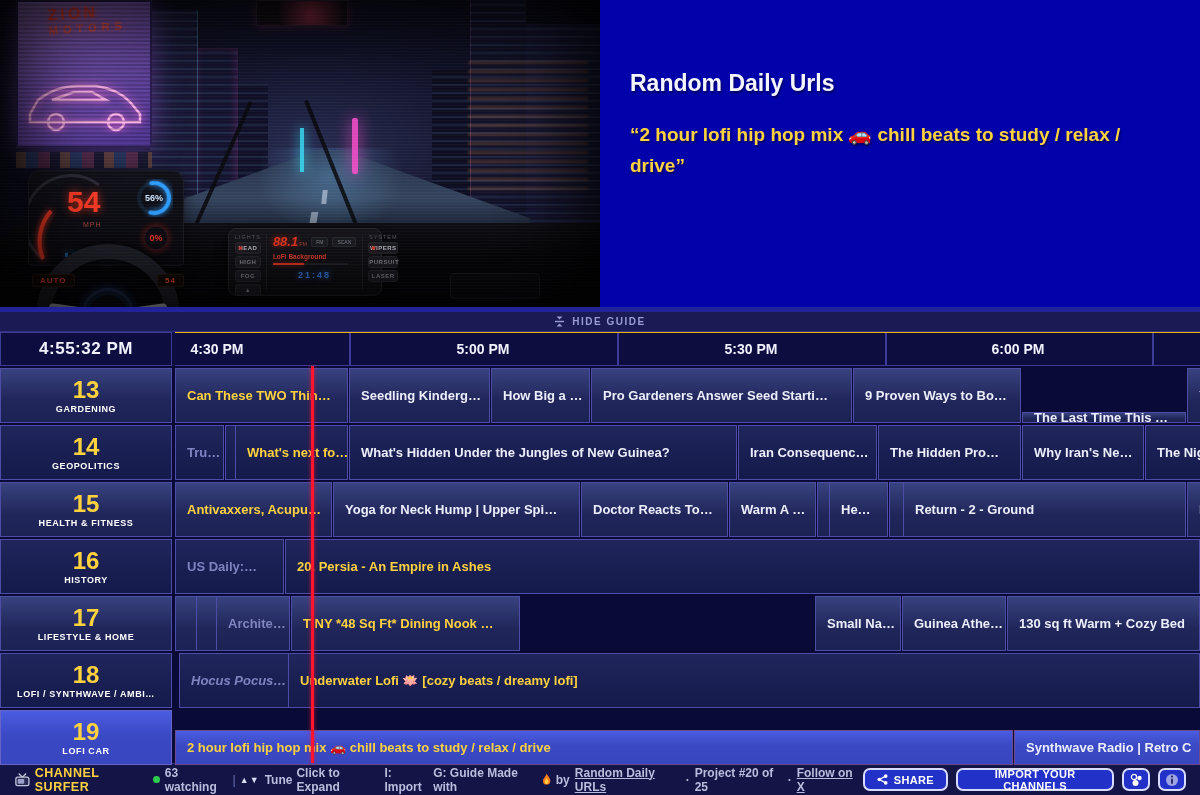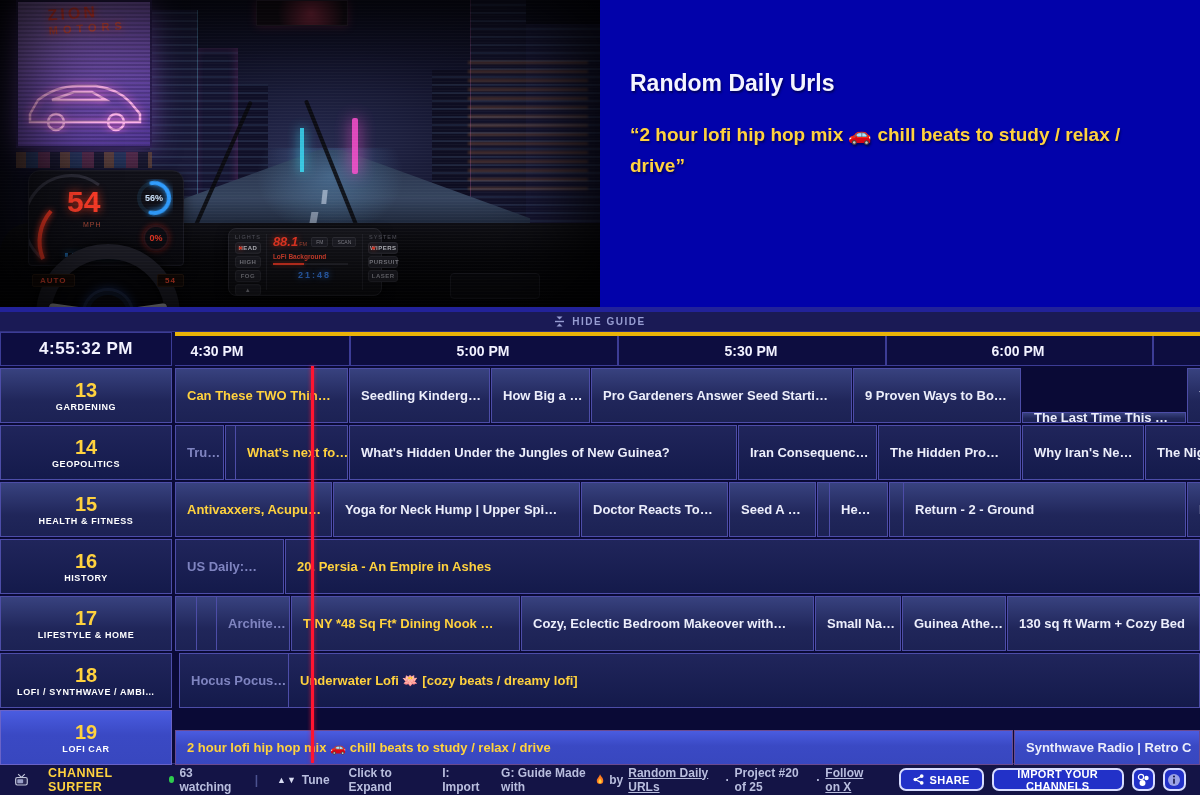--- a/index.html
+++ b/index.html
@@ -83,42 +83,42 @@
   .show-title { font-size:23px; font-weight:bold; color:#f4f4ff; text-shadow:1px 2px 2px rgba(0,0,0,.45); }
   .ep-title { margin-top:22px; font-size:19px; font-weight:bold; color:#ffd23e; line-height:1.65; max-width:545px; text-shadow:1px 2px 2px rgba(0,0,0,.4); }
   .meta { margin-top:24px; display:flex; align-items:baseline; gap:18px; font-size:13.5px; font-weight:bold; color:#f0f0fa; }
   .meta .year { color:#7d7dbe; font-style:italic; }
 
   
   .strip { height:5px; background:#22229a; }
   .hide-bar { height:20px; background:#1a1a55; border-bottom:1px solid #32327e; display:flex; align-items:center; justify-content:center; gap:7px; color:#979dd2; font-size:10px; font-weight:bold; letter-spacing:1.5px; }
   .time-bar { height:34px; display:flex; background:#0d0d40; }
   .clock-cell { width:172px; flex:none; border:1px solid #3c3c96; margin-right:3px; display:flex; align-items:center; justify-content:center; font-size:17px; font-weight:bold; color:#f2f2ff; letter-spacing:.5px; }
-  .slots { flex:1; position:relative; border-top:4px solid #eab308; border-bottom:1px solid #3c3c96; overflow:hidden; }
+  .slots { flex:1; position:relative; border-top:1px solid #eab308; border-bottom:1px solid #3c3c96; overflow:hidden; }
   .tdiv { position:absolute; top:0; bottom:0; width:2px; background:#3c3c96; }
   .tlabel { position:absolute; top:50%; transform:translate(-50%,-50%); font-size:14px; font-weight:bold; color:#f2f2ff; white-space:nowrap; }
 
   .grid { position:relative; height:397px; background:#0a0a36; padding:2px 0; display:flex; flex-direction:column; gap:2px; }
   .grow { height:55px; flex:none; display:flex; }
   .chan { width:172px; flex:none; margin-right:3px; border:1px solid #4d4da8; display:flex; flex-direction:column; align-items:center; justify-content:center; cursor:pointer; }
-  .chan-num { font-size:20px; font-weight:bold; color:#ffd23e; line-height:1.1; }
+  .chan-num { font-size:24px; font-weight:bold; color:#ffd23e; line-height:1.1; }
   .chan-name { font-size:9px; font-weight:bold; color:#fff; letter-spacing:.6px; margin-top:1px; max-width:166px; white-space:nowrap; overflow:hidden; }
   .progs { flex:1; position:relative; overflow:hidden; }
   .pcell { position:absolute; top:0; bottom:0; border:1px solid #4d4da8; display:flex; align-items:center; padding:0 11px; font-size:13px; font-weight:bold; white-space:nowrap; overflow:hidden; cursor:pointer; }
   .tone-light .cellbg { background:linear-gradient(180deg,#38427f 0%,#20265a 60%,#1c2254 100%); }
   .tone-dark .cellbg { background:linear-gradient(180deg,#20255b 0%,#141a4b 100%); }
   .grow.hl .cellbg { background:linear-gradient(180deg,#4a5ce0 0%,#3a49c4 45%,#3847bf 100%); border-color:#6a63c8; }
   .grow.hl .pcell { border-color:#6b4a90;margin-top:20px; }
   .pcell.current { color:#ffd23e; }
   .pcell.upcoming { color:#eceefb; }
   .pcell.past { color:#7f84c0; }
   .now-line { position:absolute; left:311px; top:0; bottom:0; width:3px; background:#ff1430; z-index:6; box-shadow:0 0 4px rgba(255,20,48,.7); }
 
   
-  .status { height:32px; background:#141446; border-top:1px solid #2e2e7a; display:flex; align-items:center; padding:0 14px; gap:19px; color:#b9bede; font-size:12px; font-weight:bold; }
+  .status { height:32px; background:#141446; border-top:1px solid #2e2e7a; display:flex; align-items:center; padding:0 14px; gap:4px; color:#b9bede; font-size:12px; font-weight:bold; }
   .app-name { color:#ffd23e; font-size:12.5px; letter-spacing:.5px; }
   .watch { display:flex; align-items:center; gap:5px; }
   .gdot { width:7px; height:7px; border-radius:50%; background:#2ecc4e; }
   .sep { color:#4c5290; }
   .arrows { font-size:9px; letter-spacing:1px; color:#d8dcf2; }
   .hint-group { display:flex; align-items:center; gap:5px; }
   .link { text-decoration:underline; cursor:pointer; }
   .rgroup { margin-left:auto; display:flex; align-items:flex-start; gap:8px; }
   .btn { background:#2231c8; border:2px solid #d7dcff; border-radius:7px; color:#fff; font-size:11px; font-weight:bold; height:23px; padding:0 12px; display:flex; align-items:center; gap:6px; letter-spacing:.3px; cursor:pointer; font-family:inherit; }
   .btn.icon-only { width:31px; padding:0; justify-content:center; }
@@ -297,21 +297,21 @@
           </div>
         </div><div class="grow tone-light">
           <div class="chan cellbg">
             <div class="chan-num">15</div>
             <div class="chan-name">HEALTH &amp; FITNESS</div>
           </div>
           <div class="progs">
             <div class="pcell cellbg upcoming" style="left: 158px; width: 247px;">Yoga for Neck Hump | Upper Spi…</div>
             <div class="pcell cellbg current" style="left: 0px; width: 157px;">Antivaxxers, Acupu…</div>
             <div class="pcell cellbg upcoming" style="left: 406px; width: 147px;">Doctor Reacts To…</div>
-            <div class="pcell cellbg upcoming" style="left: 554px; width: 87px;">Seed A …</div>
+            <div class="pcell cellbg upcoming" style="left: 554px; width: 87px;">Warm A …</div>
             <div class="pcell cellbg upcoming" style="left: 642px; width: 11px;"></div>
             <div class="pcell cellbg upcoming" style="left: 654px; width: 59px;">He…</div>
             <div class="pcell cellbg upcoming" style="left: 714px; width: 13px;"></div>
             <div class="pcell cellbg upcoming" style="left: 728px; width: 283px;">Return - 2 - Ground</div>
             <div class="pcell cellbg upcoming" style="left: 1012px; width: 20px;">M</div>
           </div>
         </div><div class="grow tone-dark">
           <div class="chan cellbg">
             <div class="chan-num">16</div>
             <div class="chan-name">HISTORY</div>
@@ -323,32 +323,31 @@
         </div><div class="grow tone-light">
           <div class="chan cellbg">
             <div class="chan-num">17</div>
             <div class="chan-name">LIFESTYLE &amp; HOME</div>
           </div>
           <div class="progs">
             <div class="pcell cellbg past" style="left: 0px; width: 20px;"></div>
             <div class="pcell cellbg past" style="left: 21px; width: 19px;"></div>
             <div class="pcell cellbg past" style="left: 41px; width: 74px;">Archite…</div>
             <div class="pcell cellbg current" style="left: 116px; width: 229px;">TINY *48 Sq Ft* Dining Nook …</div>
-            <div class="pcell cellbg upcoming" style="left: 346px; width: 293px;">Cozy, Eclectic Bedroom Makeover with…</div>
             <div class="pcell cellbg upcoming" style="left: 640px; width: 86px;">Small Na…</div>
             <div class="pcell cellbg upcoming" style="left: 727px; width: 104px;">Guinea Athe…</div>
             <div class="pcell cellbg upcoming" style="left: 832px; width: 193px;">130 sq ft Warm + Cozy Bed</div>
           </div>
         </div><div class="grow tone-dark">
           <div class="chan cellbg">
             <div class="chan-num">18</div>
             <div class="chan-name">LOFI / SYNTHWAVE / AMBI…</div>
           </div>
           <div class="progs">
-            <div class="pcell cellbg past" style="left: 4px; width: 112px;">Hocus Pocus…</div>
+            <div class="pcell cellbg past" style="left: 4px; width: 112px; font-style: italic;">Hocus Pocus…</div>
             <div class="pcell cellbg current" style="left: 113px; width: 912px;">Underwater Lofi 🪷 [cozy beats / dreamy lofi]</div>
           </div>
         </div><div class="grow tone-light hl">
           <div class="chan cellbg">
             <div class="chan-num">19</div>
             <div class="chan-name">LOFI CAR</div>
           </div>
           <div class="progs">
             <div class="pcell cellbg current" style="left: 0px; width: 838px;">2 hour lofi hip hop mix 🚗 chill beats to study / relax / drive</div>
             <div class="pcell cellbg upcoming" style="left: 839px; width: 186px;">Synthwave Radio | Retro C</div>

